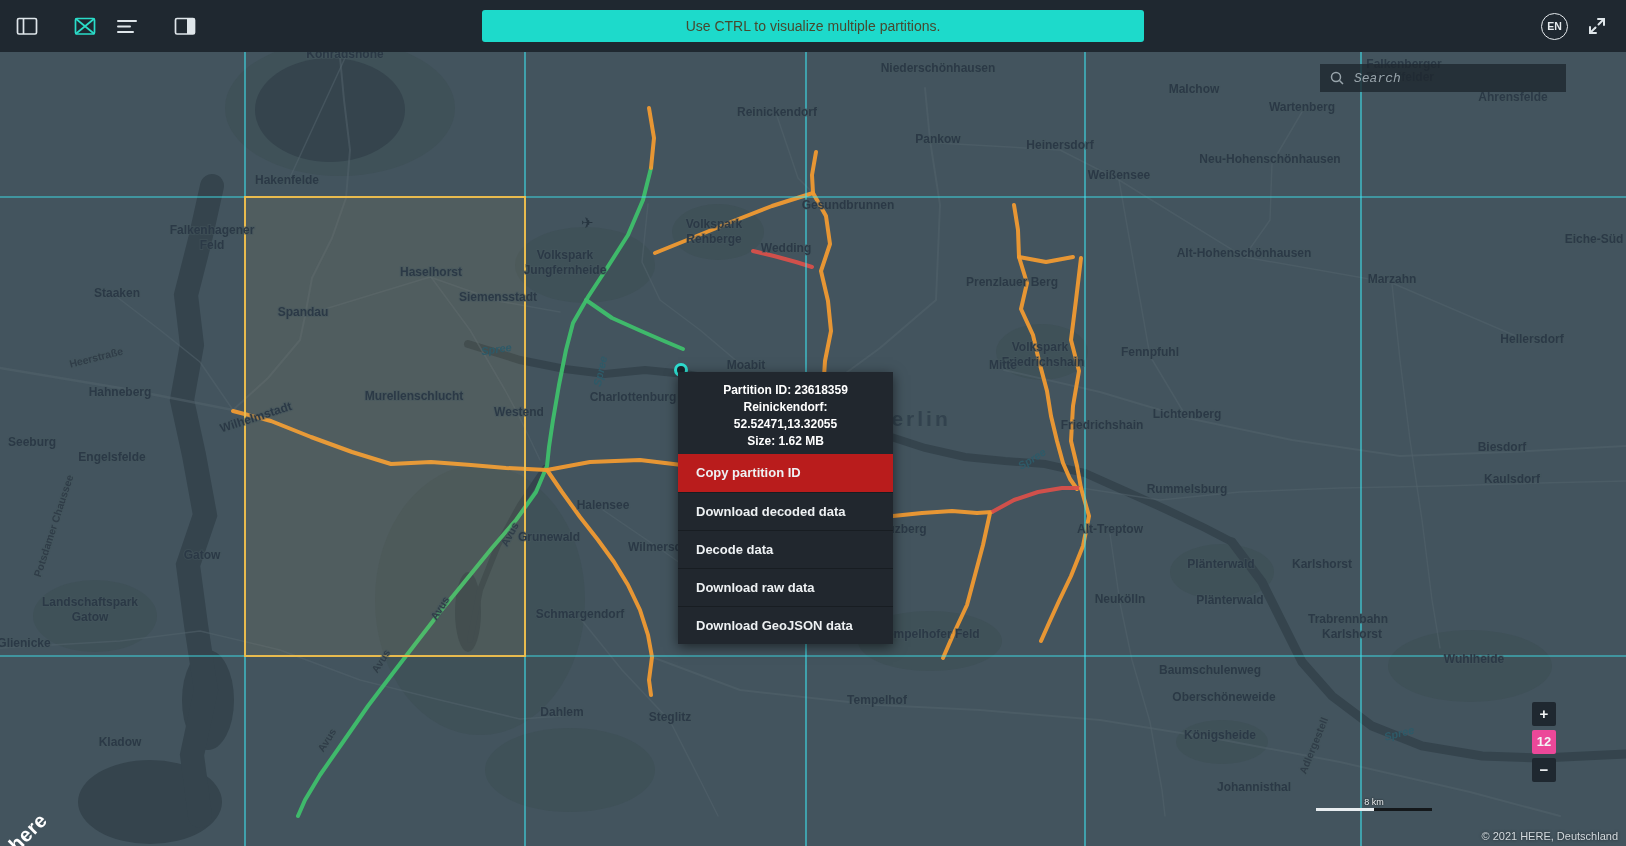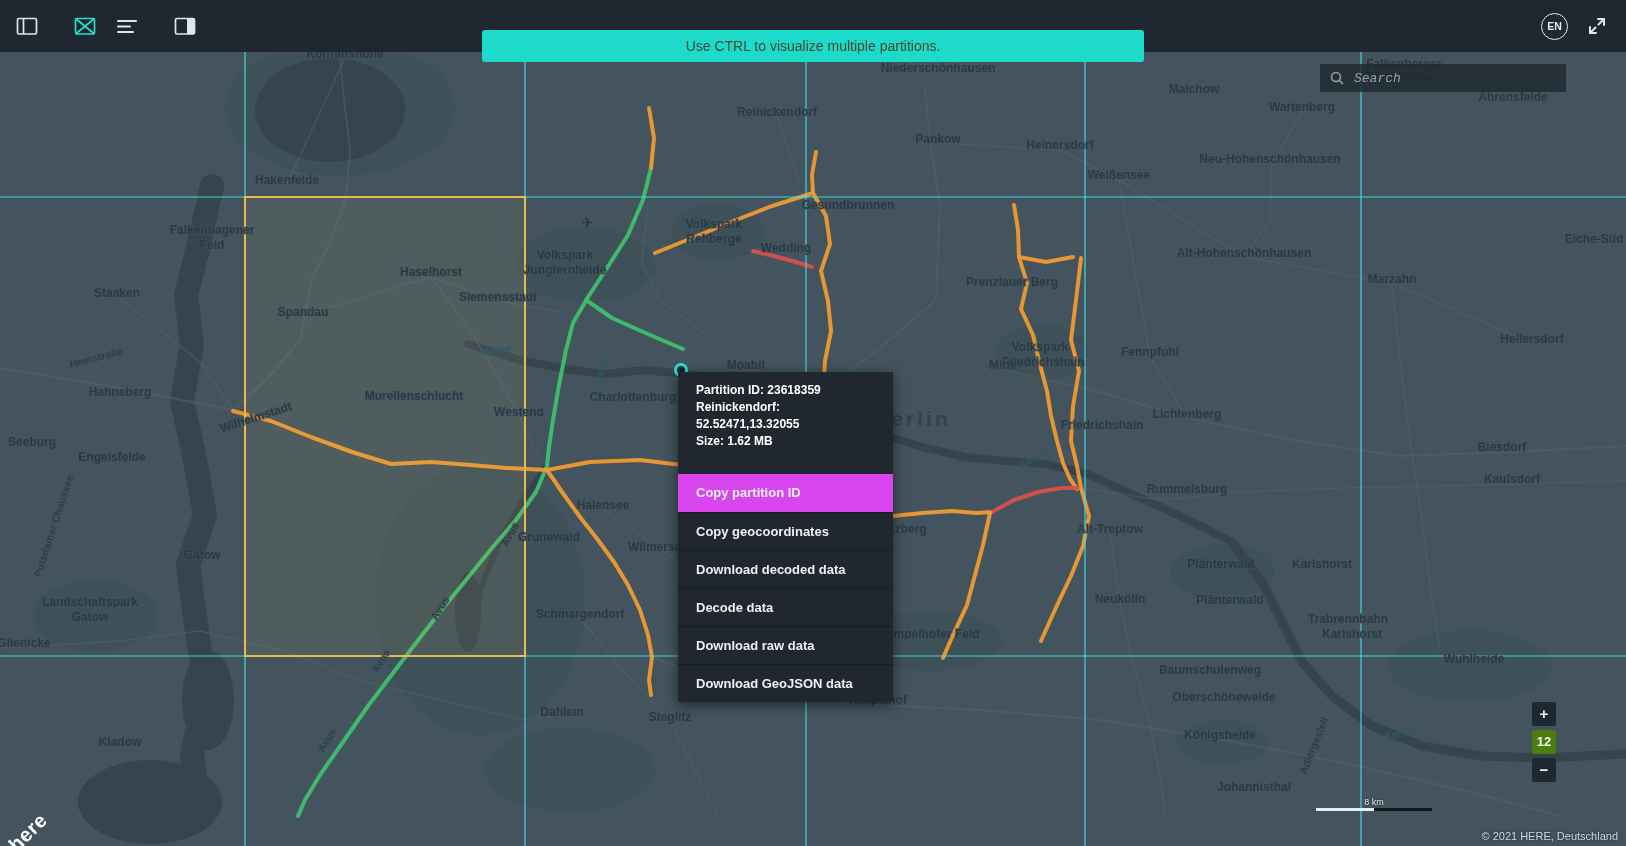--- a/index.html
+++ b/index.html
@@ -42,31 +42,31 @@
   
   .search-box{position:absolute;left:1320px;top:64px;width:246px;height:28px;
               background:rgba(30,39,46,.8);display:flex;align-items:center;padding:0 10px;
               box-sizing:border-box;gap:8px;z-index:12;}
   .search-input{background:transparent;border:none;outline:none;color:#cfd6da;font-size:13px;flex:1;
                 font-family:Liberation Mono, monospace;}
   .search-input::placeholder{color:#98a4ab;font-style:italic;}
   
   .ctx-menu{position:absolute;left:678px;top:372px;width:215px;background:#21272e;z-index:22;
             box-shadow:0 3px 12px rgba(0,0,0,.55);}
-  .ctx-header{padding:10px 18px 24px;color:#fff;font-size:12px;font-weight:bold;line-height:17px;}
+  .ctx-header{padding:10px 18px 4px;color:#fff;font-size:12px;font-weight:bold;line-height:17px;text-align:center;}
   .menu-item{height:38px;line-height:38px;padding:0 18px;font-size:13px;font-weight:bold;
              color:#eef1f3;cursor:pointer;box-sizing:border-box;}
-  .menu-item.highlighted{background:#d946ef;}
+  .menu-item.highlighted{background:#b91c1c;}
   .menu-item + .menu-item{border-top:1px solid rgba(0,0,0,.25);}
   
   .zoomctl{position:absolute;left:1532px;top:702px;width:24px;z-index:12;display:flex;
            flex-direction:column;gap:4px;}
   .zbtn{width:24px;height:24px;background:#1f2830;color:#f2f5f6;font-size:15px;font-weight:bold;
         text-align:center;line-height:24px;border:none;border-radius:2px;cursor:pointer;padding:0;}
-  .zlevel{width:24px;height:24px;background:#4d7c0f;color:#f2f5f6;font-size:13px;font-weight:bold;
+  .zlevel{width:24px;height:24px;background:#ec4899;color:#f2f5f6;font-size:13px;font-weight:bold;
           text-align:center;line-height:24px;border-radius:2px;}
   .scale{position:absolute;left:1316px;top:797px;width:116px;z-index:12;text-align:center;
          font-size:9px;color:#eef2f4;text-shadow:0 0 2px #000;}
   .scale-line{display:flex;height:3px;margin-top:1px;}
   .seg-light{flex:1;background:#e8edf0;}
   .seg-dark{flex:1;background:#14181b;}
   .attribution{position:absolute;right:8px;bottom:4px;font-size:11px;color:#d3dade;z-index:12;
                text-shadow:0 0 3px rgba(0,0,0,.6);text-align:right;}
   .here-logo{position:absolute;left:6px;bottom:2px;transform:rotate(-45deg);font-weight:bold;
              font-size:20px;color:#fff;z-index:12;letter-spacing:.5px;}
@@ -239,21 +239,20 @@
 
 <div class="ctx-menu">
   <div class="ctx-header">
     <div>Partition ID: 23618359</div>
     <div>Reinickendorf:</div>
     <div>52.52471,13.32055</div>
     <div>Size: 1.62 MB</div>
   </div>
   <div id="menu-items">
       <div class="menu-item highlighted">Copy partition ID</div>
-      <div class="menu-item">Copy geocoordinates</div>
       <div class="menu-item">Download decoded data</div>
       <div class="menu-item">Decode data</div>
       <div class="menu-item">Download raw data</div>
       <div class="menu-item">Download GeoJSON data</div>
     </div>
 </div>
 
 <div class="topbar">
   <button class="tb-btn m1">
     <svg width="22" height="19">
@@ -275,21 +274,21 @@
       <line x1="2" y1="15" x2="17" y2="15" class="ic-round"></line>
     </svg>
   </button>
   <button class="tb-btn m4">
     <svg width="22" height="19">
       <rect x="1.5" y="1.5" width="19" height="15.5" rx="1.5" class="ic"></rect>
       <rect x="13" y="1.5" width="7.5" height="15.5" class="ic-fill"></rect>
     </svg>
   </button>
 
-  <div class="banner" style="background: rgb(29, 218, 203); margin-top: 20px;">Use CTRL to visualize multiple partitions.</div>
+  <div class="banner" style="background: rgb(29, 218, 203);">Use CTRL to visualize multiple partitions.</div>
 
   <div class="tb-right">
     <button class="lang-btn">EN</button>
     <button class="tb-btn">
       <svg width="22" height="22">
         <polyline points="12,4 18,4 18,10" class="ic-round"></polyline>
         <line x1="18" y1="4" x2="12.5" y2="9.5" class="ic-round"></line>
         <polyline points="10,18 4,18 4,12" class="ic-round"></polyline>
         <line x1="4" y1="18" x2="9.5" y2="12.5" class="ic-round"></line>
       </svg>

